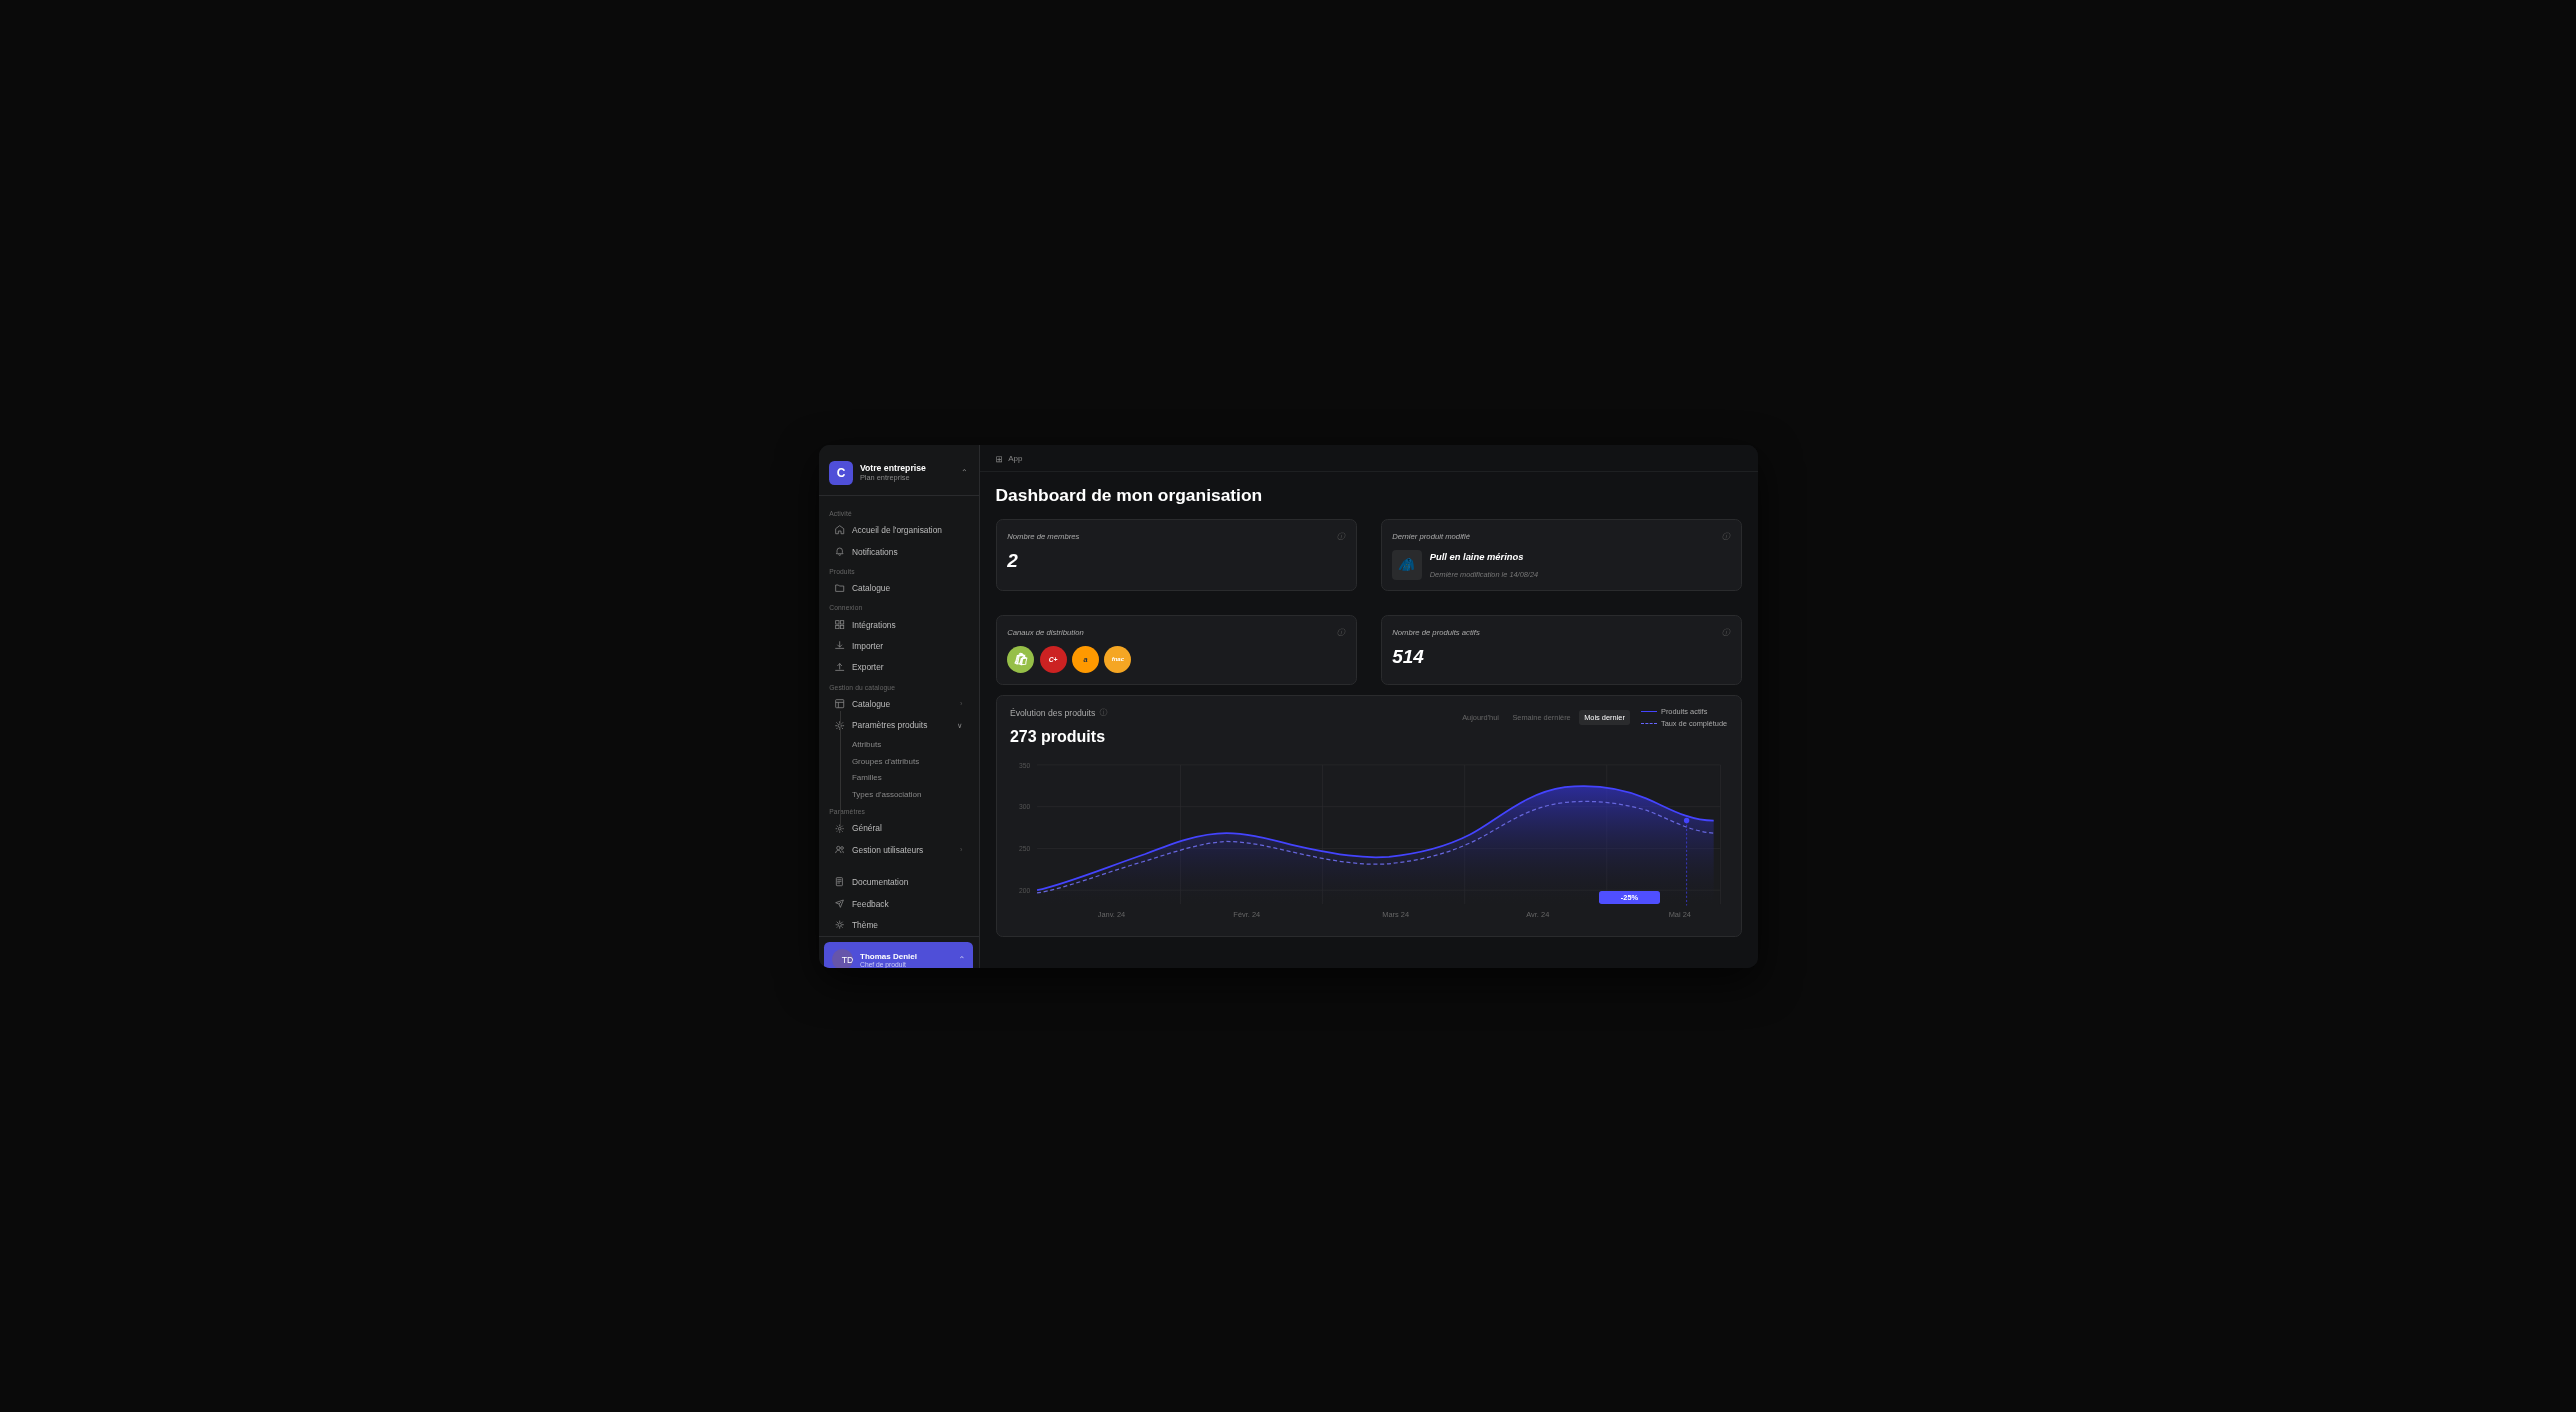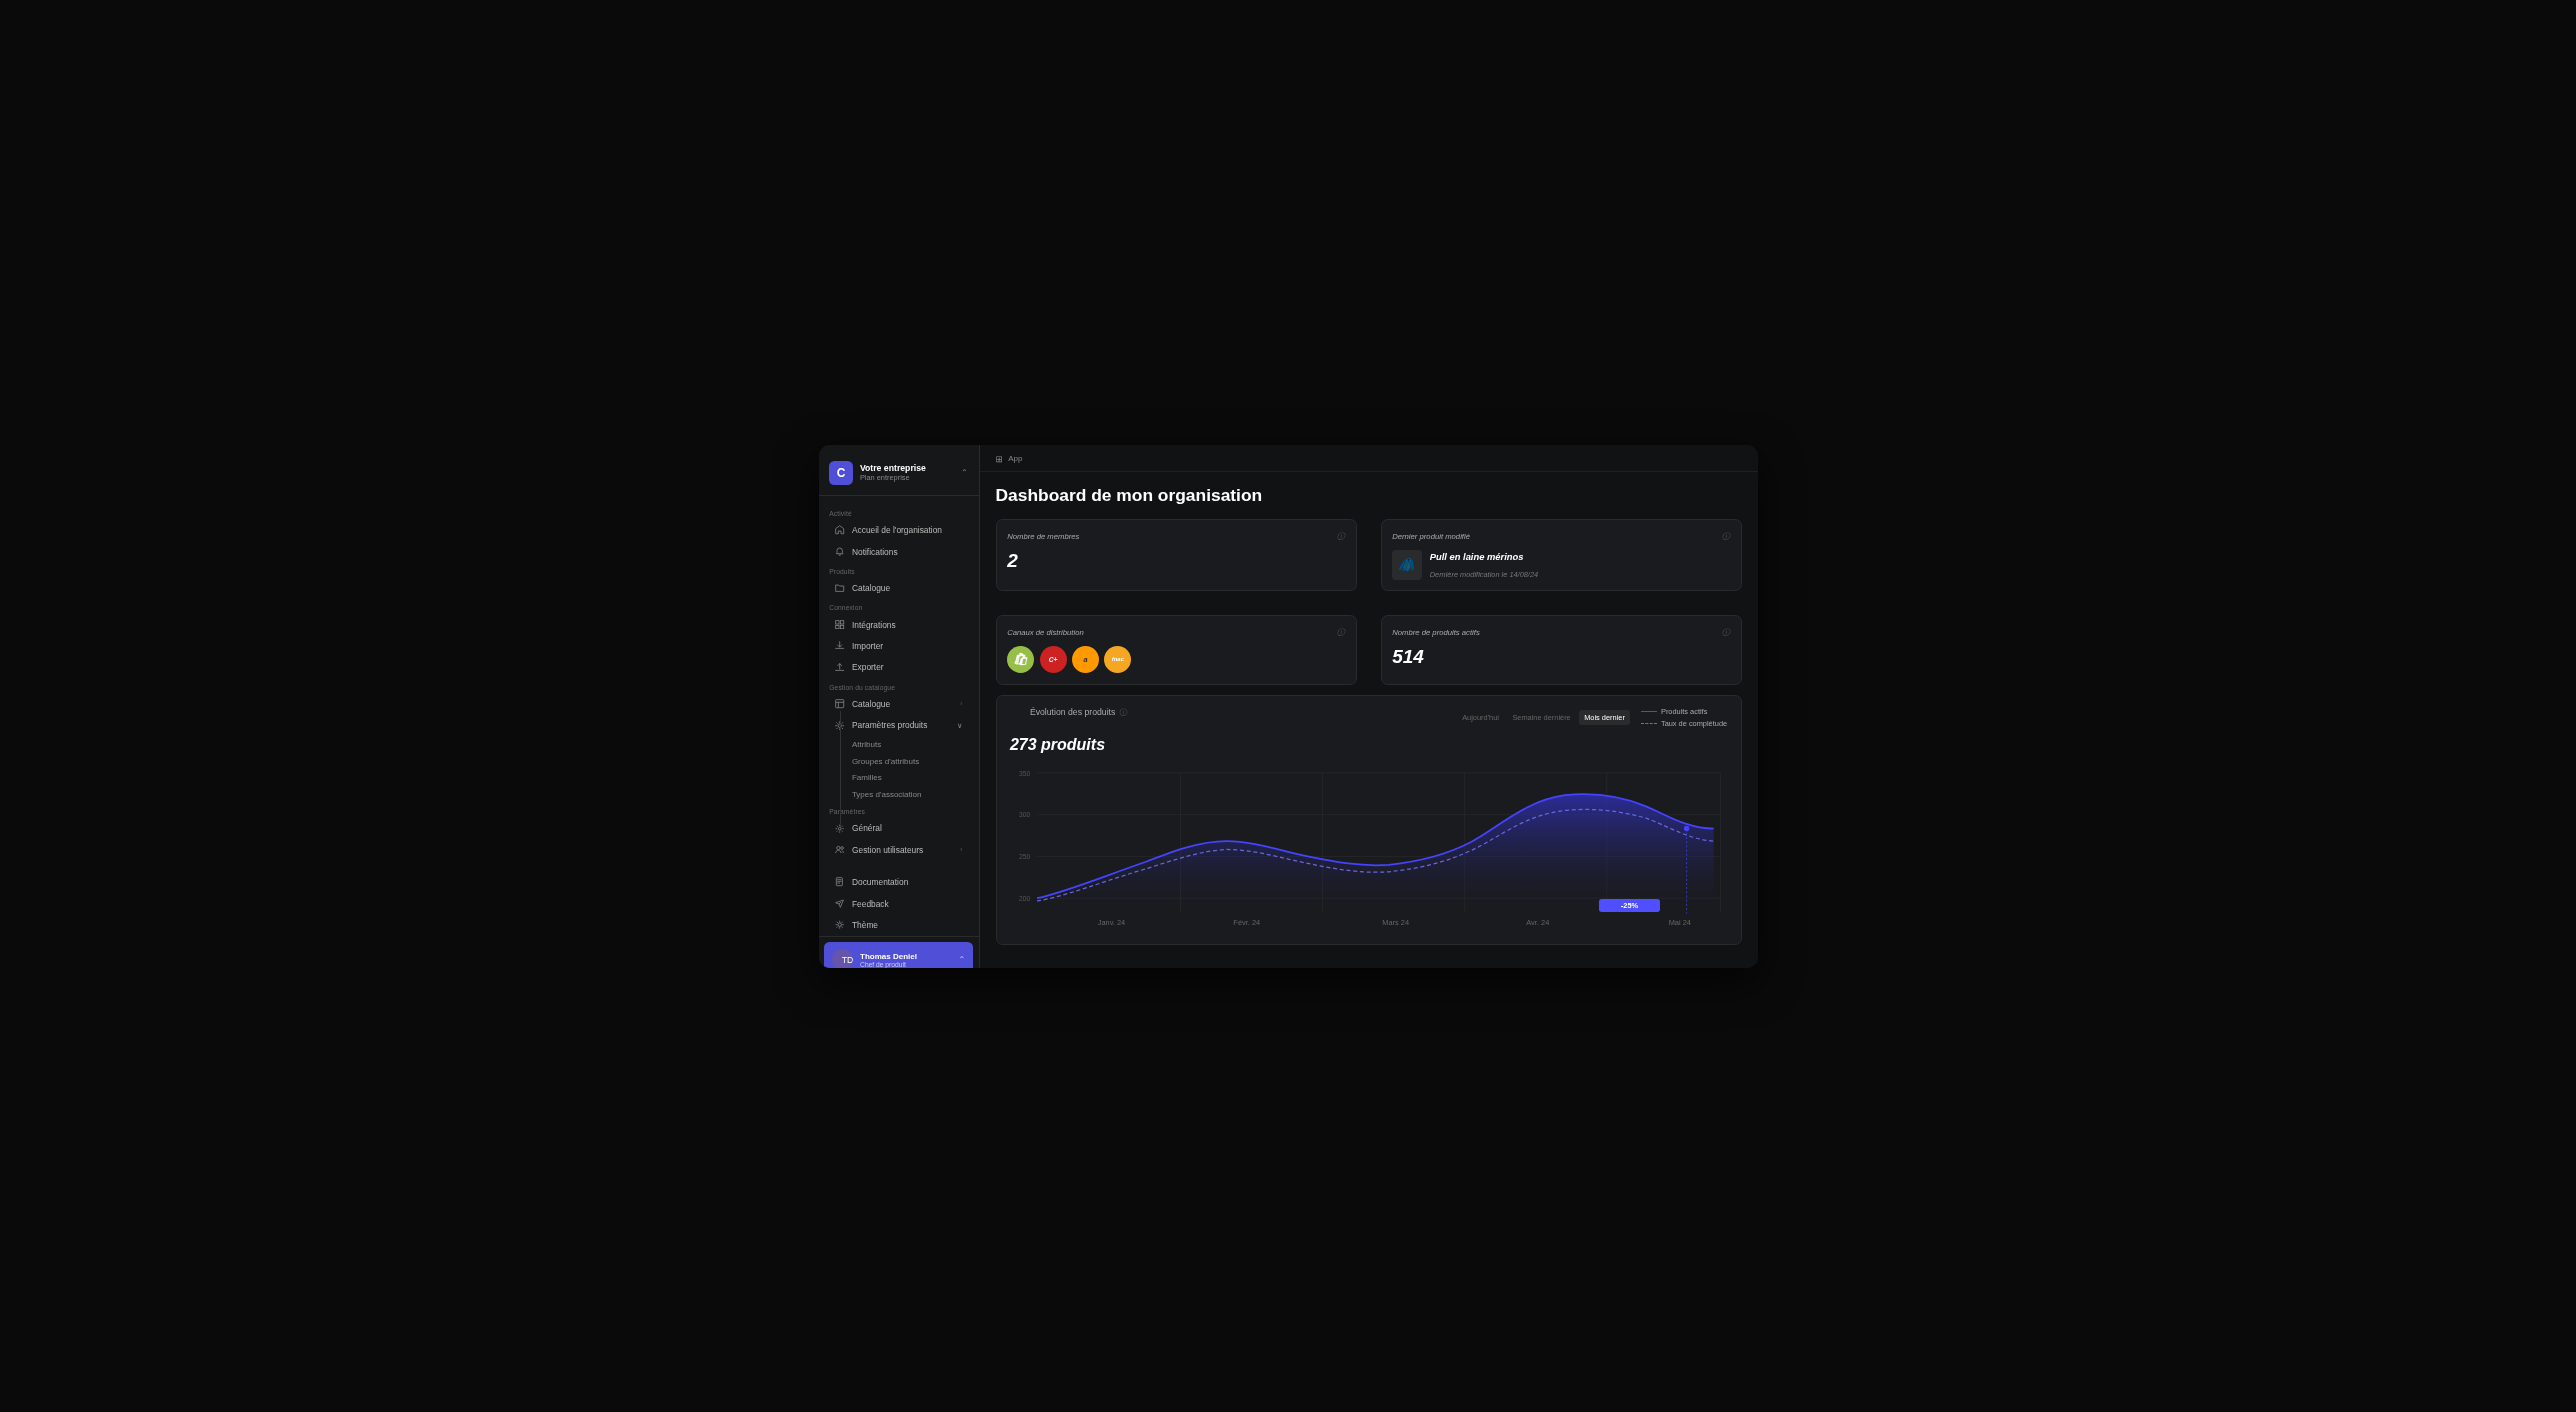--- a/index.html
+++ b/index.html
@@ -188,22 +188,22 @@
       border: 0.7px solid #2a2b2d;
       border-radius: 6.7px;
       padding: 10.7px 13.4px;
       flex: 1;
     }
     .chart-header {
       display: flex; align-items: flex-start; justify-content: space-between;
       margin-bottom: 2.7px;
     }
     .chart-title-area {}
-    .chart-title { font-size: 8.7px; color: #aaa; display: flex; align-items: center; gap: 4px; margin-left: 20px; }
-    .chart-value { font-size: 16px; font-weight: 700; color: #fff; margin-top: 18px; font-style: italic; }
+    .chart-title { font-size: 8.7px; color: #aaa; display: flex; align-items: flex-end; gap: 4px; }
+    .chart-value { font-size: 16px; font-weight: 700; color: #fff; margin-top: 10px; }
 
     .chart-controls {
       display: flex; align-items: center; gap: 10.7px;
     }
     .chart-period {
       display: flex; align-items: center; gap: 2.7px;
     }
     .period-btn {
       font-size: 7.4px; color: #666; padding: 2.7px 5.4px;
       cursor: pointer; border-radius: 2.7px;

